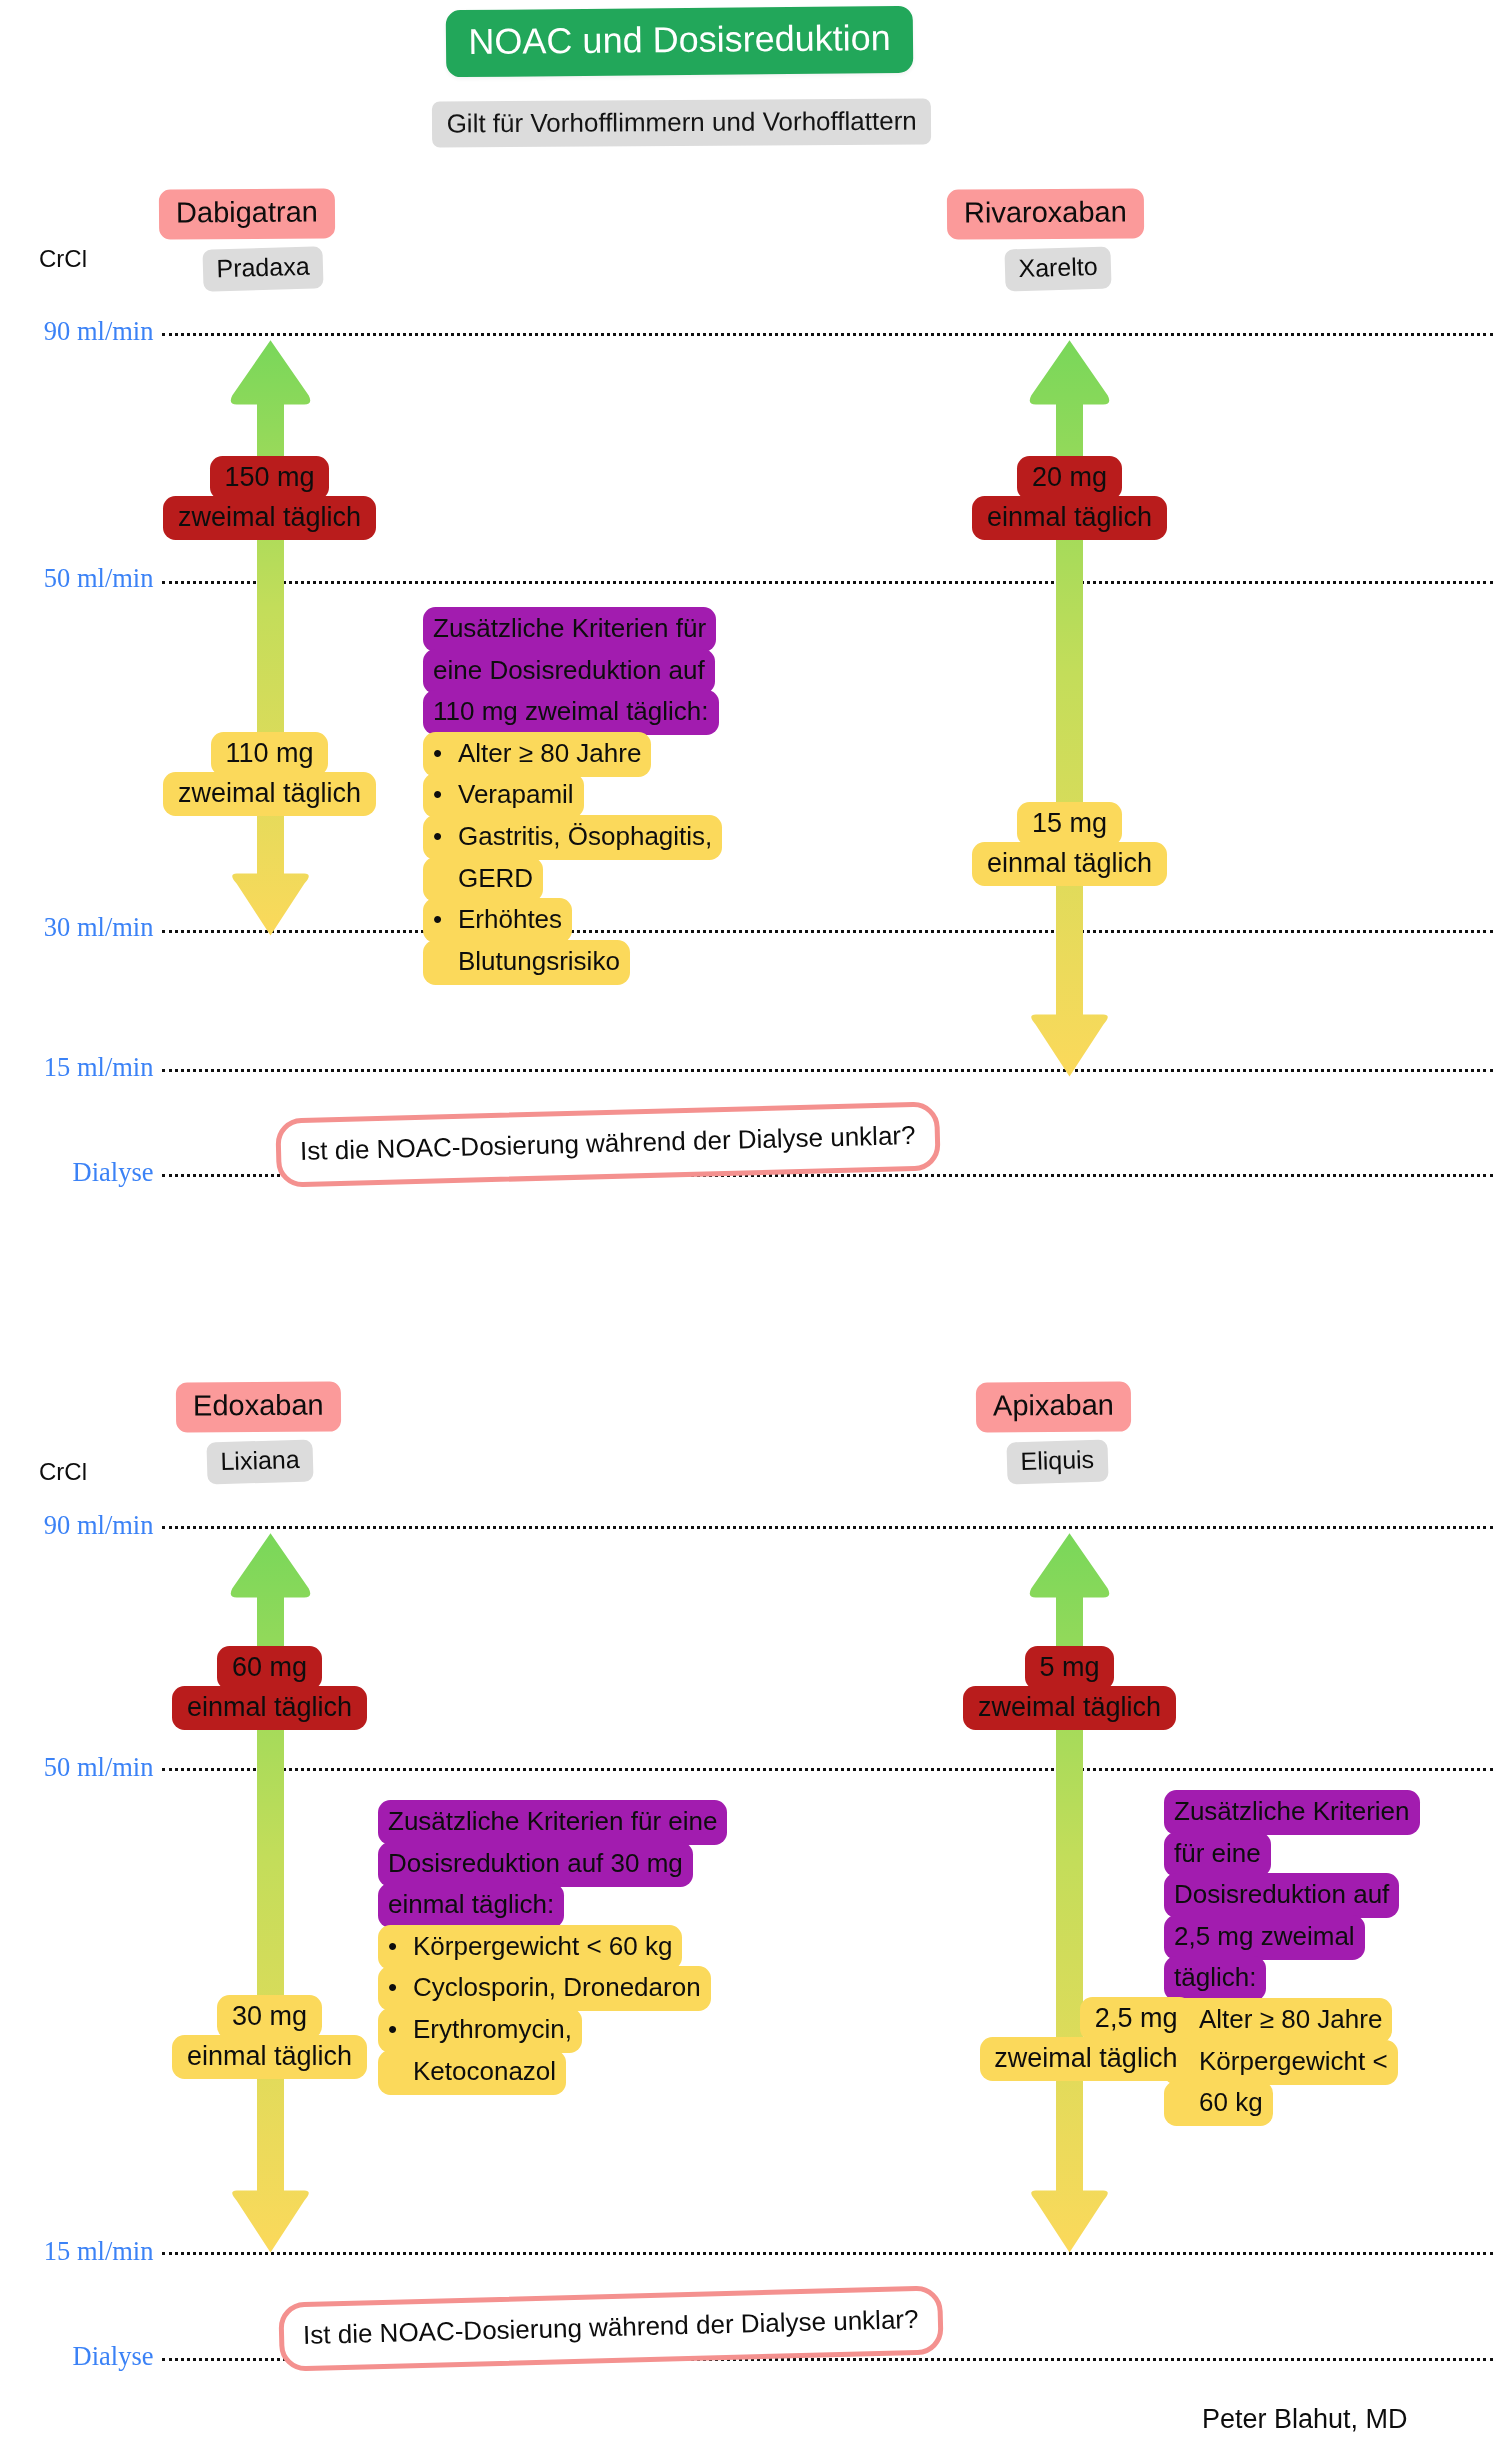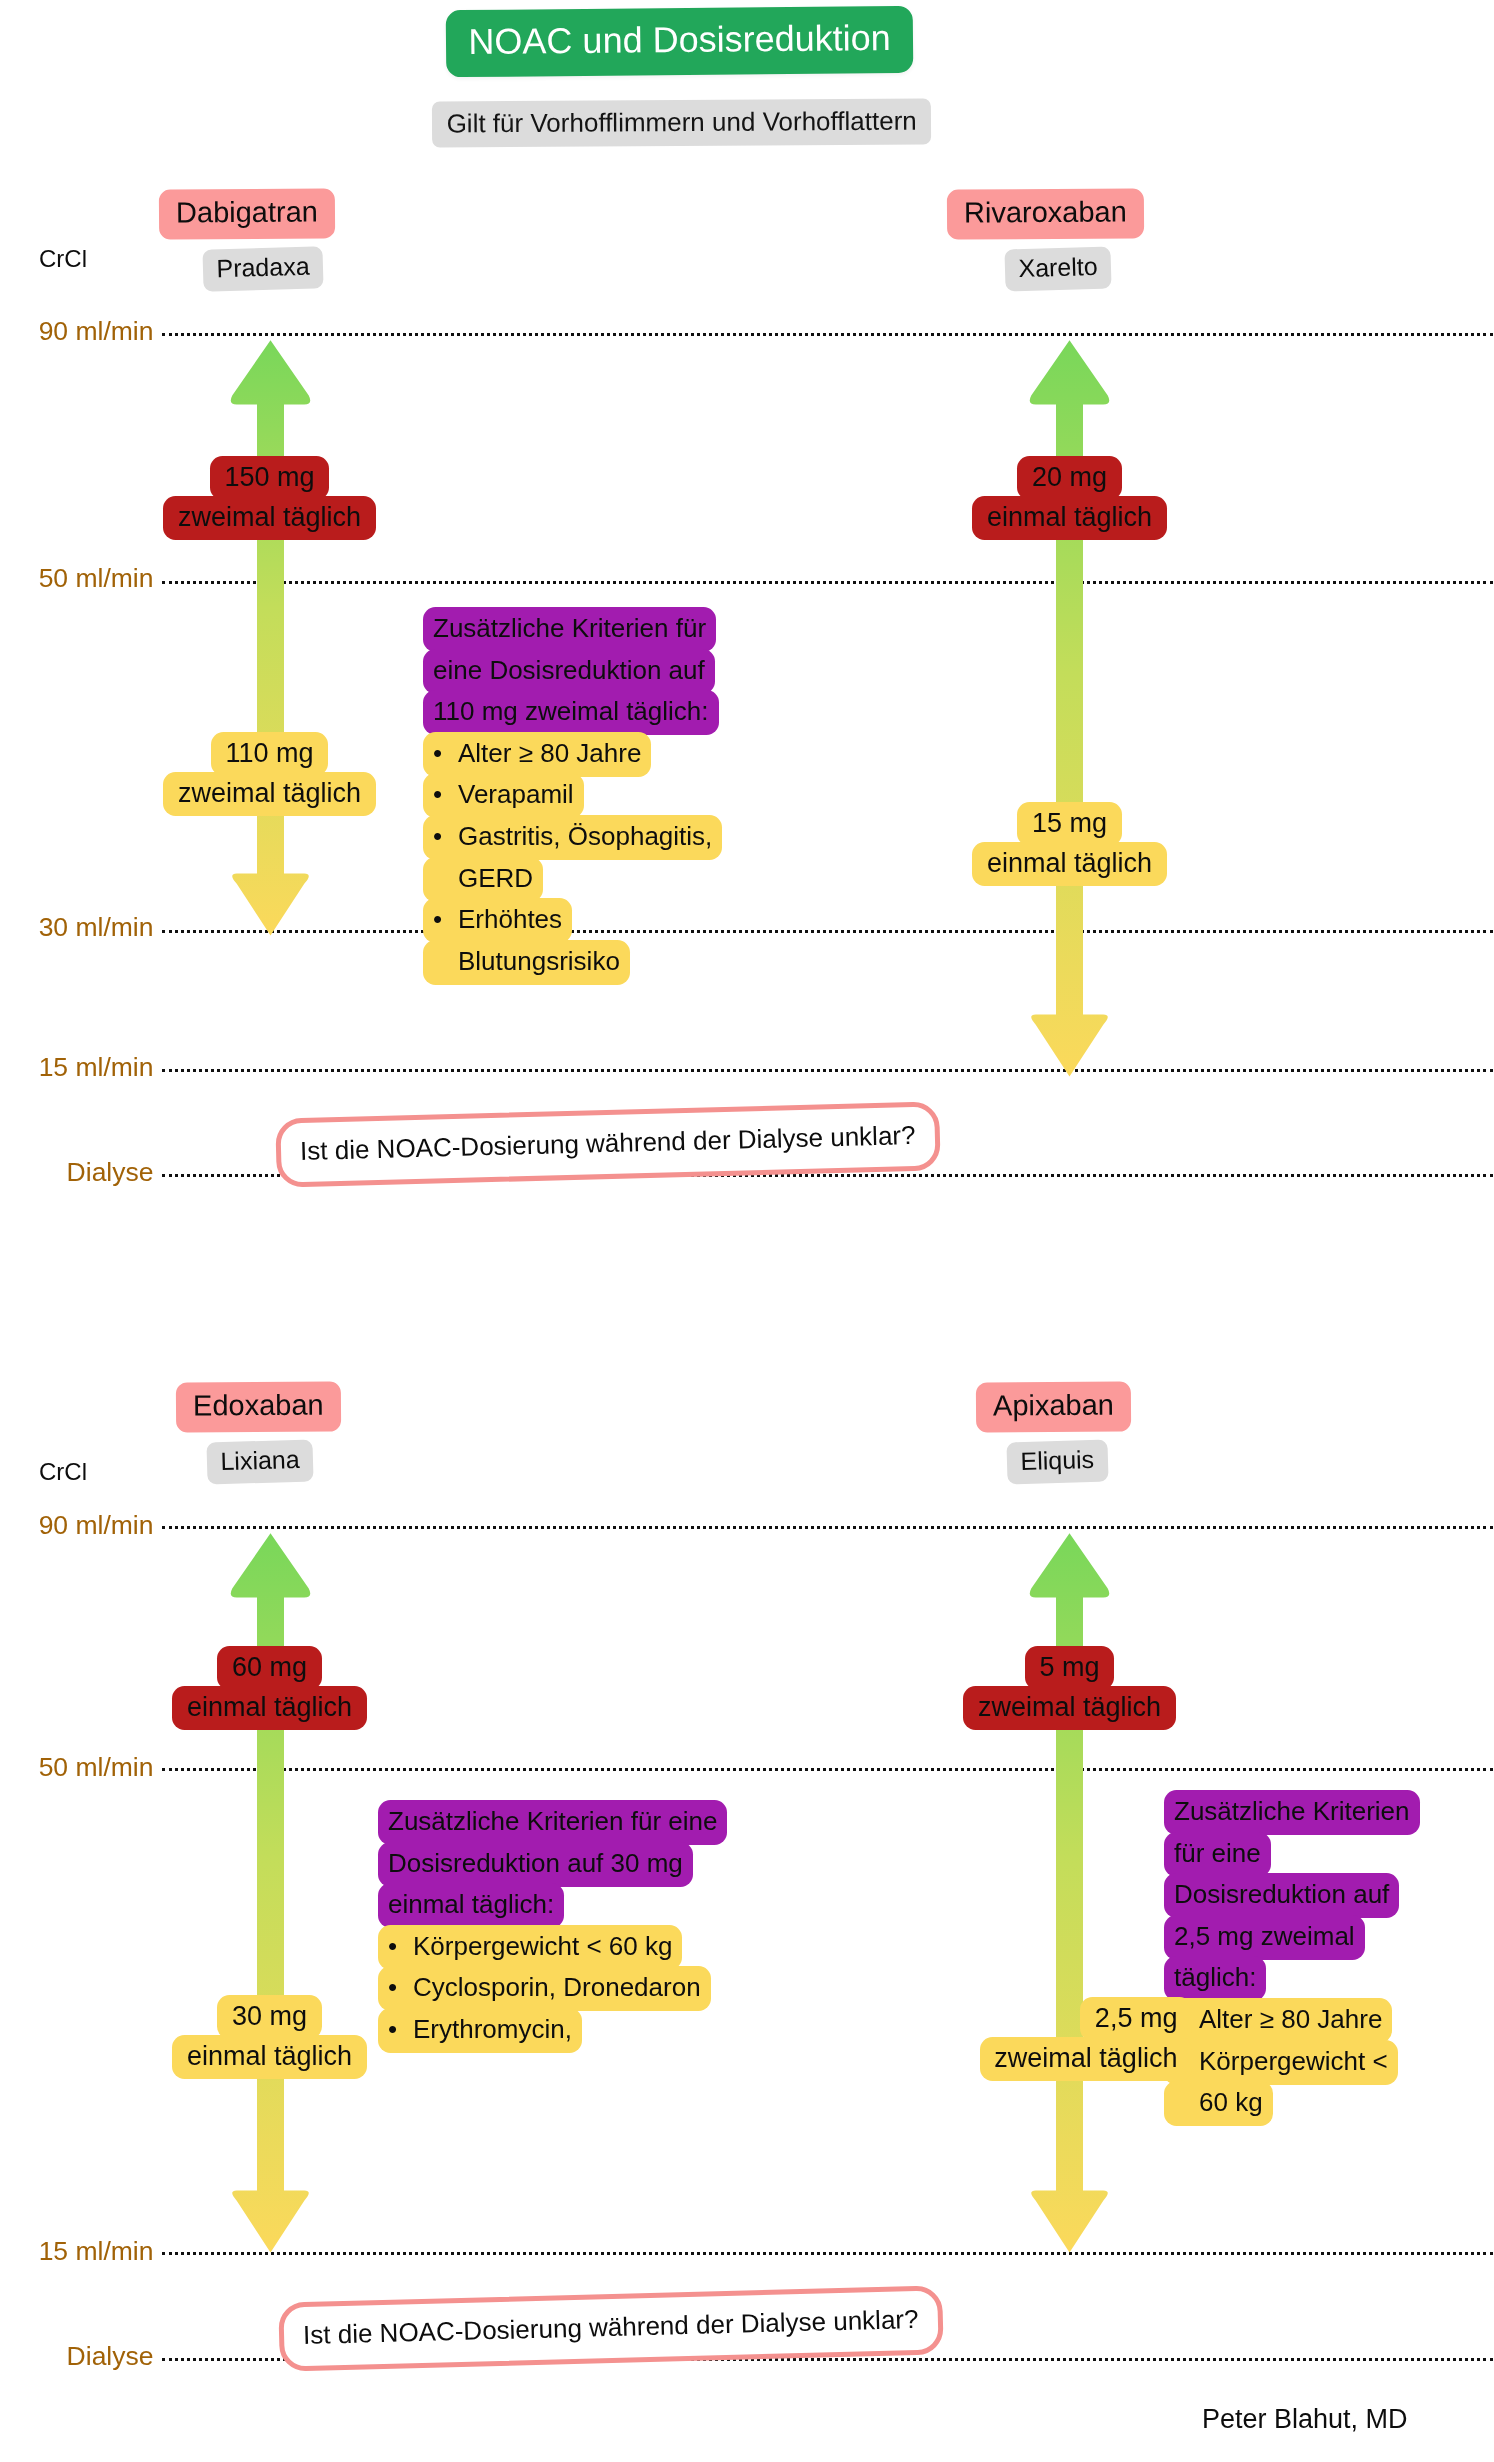--- a/index.html
+++ b/index.html
@@ -27,21 +27,21 @@
     background:#dcdcdc;color:#141414;
     font-size:26px;line-height:1.0;
     padding:9px 14.6px 11.3px 14.6px;
     border-radius:7.9px;
     transform:rotate(-0.35deg);
     white-space:nowrap;
   }
 
   
   .axis-title{position:absolute;font-size:24px;color:#0d0d0d;white-space:nowrap;}
-  .axis-label{position:absolute;font-size:26.5px;color:#a16207;white-space:nowrap;text-align:right;}
+  .axis-label{position:absolute;font-size:26.5px;color:#3b82f6;white-space:nowrap;text-align:right;font-family:Liberation Serif, serif;}
   .gridline{
     position:absolute;height:0;border-top:3.9px dotted #101010;
   }
 
   
   .drug-chip{
     position:absolute;background:#fb9a9a;color:#0d0d0d;
     font-size:29px;line-height:1;
     padding:9px 17px 12.4px 17px;border-radius:11.3px;
     white-space:nowrap;transform:rotate(-0.4deg);
@@ -234,20 +234,21 @@
   </div>
 
   <div class="crit" style="left:378px;top:1800px;width:462px;">
     <div class="ln"><i>Zusätzliche Kriterien für eine</i></div>
     <div class="ln"><i>Dosisreduktion auf 30 mg</i></div>
     <div class="ln"><i>einmal täglich:</i></div>
     <ul>
       <li><i><span class="bul">•</span><span>Körpergewicht &lt; 60 kg</span></i></li>
       <li><i><span class="bul">•</span><span>Cyclosporin, Dronedaron</span></i></li>
       <li><i><span class="bul">•</span><span>Erythromycin,</span></i></li>
+      <li><i><span class="ind"></span><span>Ketoconazol</span></i></li>
     </ul>
   </div>
 
   <div class="drug-chip" style="left:976px;top:1382px;">Apixaban</div>
   <div class="brand-chip" style="left:1007px;top:1441px;">Eliquis</div>
 
   <div class="arrow" style="left:1013px;top:1531px;">
     <svg width="113" height="726" viewBox="0 0 200 1290">
       <defs>
         <linearGradient id="gradApi" x1="0" y1="0" x2="0" y2="1">

